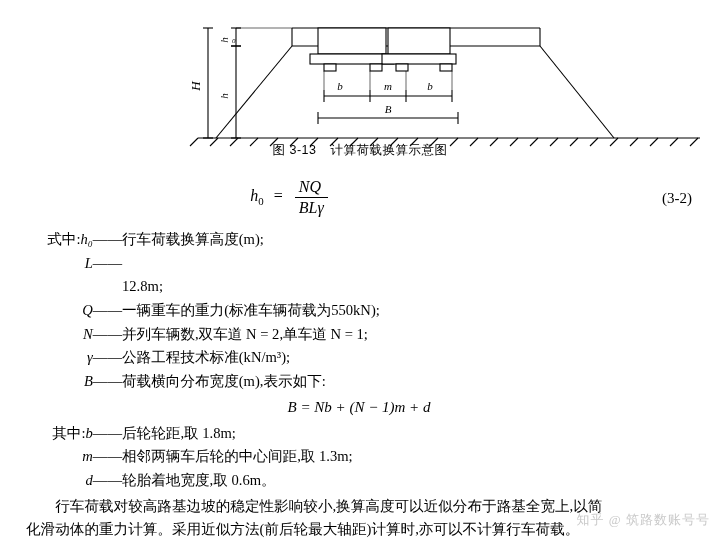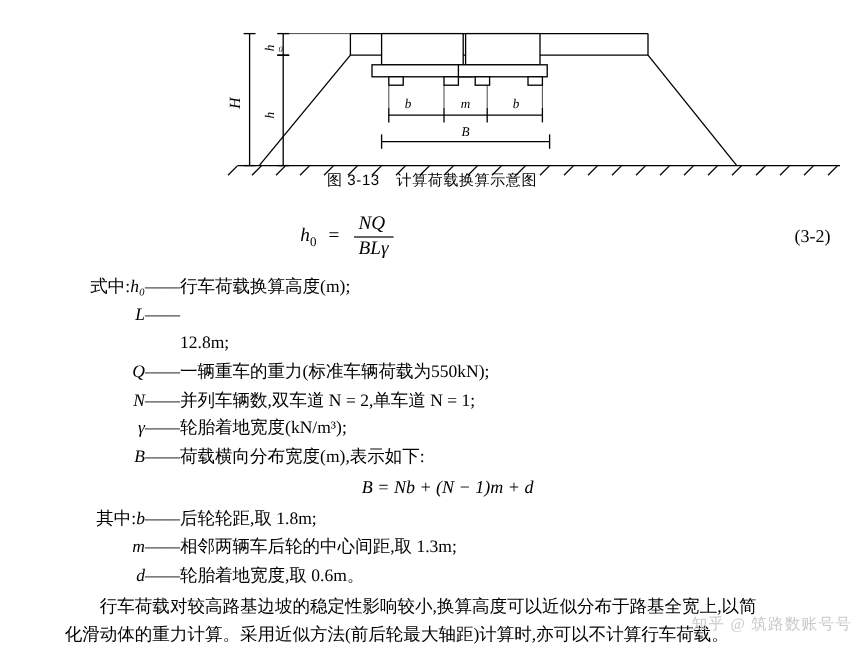--- a/index.html
+++ b/index.html
@@ -83,21 +83,20 @@
   }
   .it { font-style: italic; }
   .sub { font-size: 0.68em; vertical-align: -0.35em; }
 
   
   .body-text {
     position: relative;
     padding: 0 28px 0 26px;
     font-size: 14.6px;
     line-height: 1.62;
-    margin-left: 28px;
   }
   .def-row {
     display: flex;
     align-items: flex-start;
   }
   .def-label {
     flex: 0 0 auto;
     text-align: right;
     white-space: nowrap;
   }
@@ -274,21 +273,21 @@
       <div class="def-label" style="width:96px;">
         <span class="it">N</span><span>——</span>
       </div>
       <div class="def-text">并列车辆数,双车道 N = 2,单车道 N = 1;</div>
     </div>
 
     <div class="def-row">
       <div class="def-label" style="width:96px;">
         <span class="it">γ</span><span>——</span>
       </div>
-      <div class="def-text">轮胎着地宽度(kN/m³);</div>
+      <div class="def-text">公路工程技术标准(kN/m³);</div>
     </div>
 
     <div class="def-row">
       <div class="def-label" style="width:96px;">
         <span class="it">B</span><span>——</span>
       </div>
       <div class="def-text">荷载横向分布宽度(m),表示如下:</div>
     </div>
 
     <div class="eq-inline it">B = Nb + (N − 1)m + d</div>

